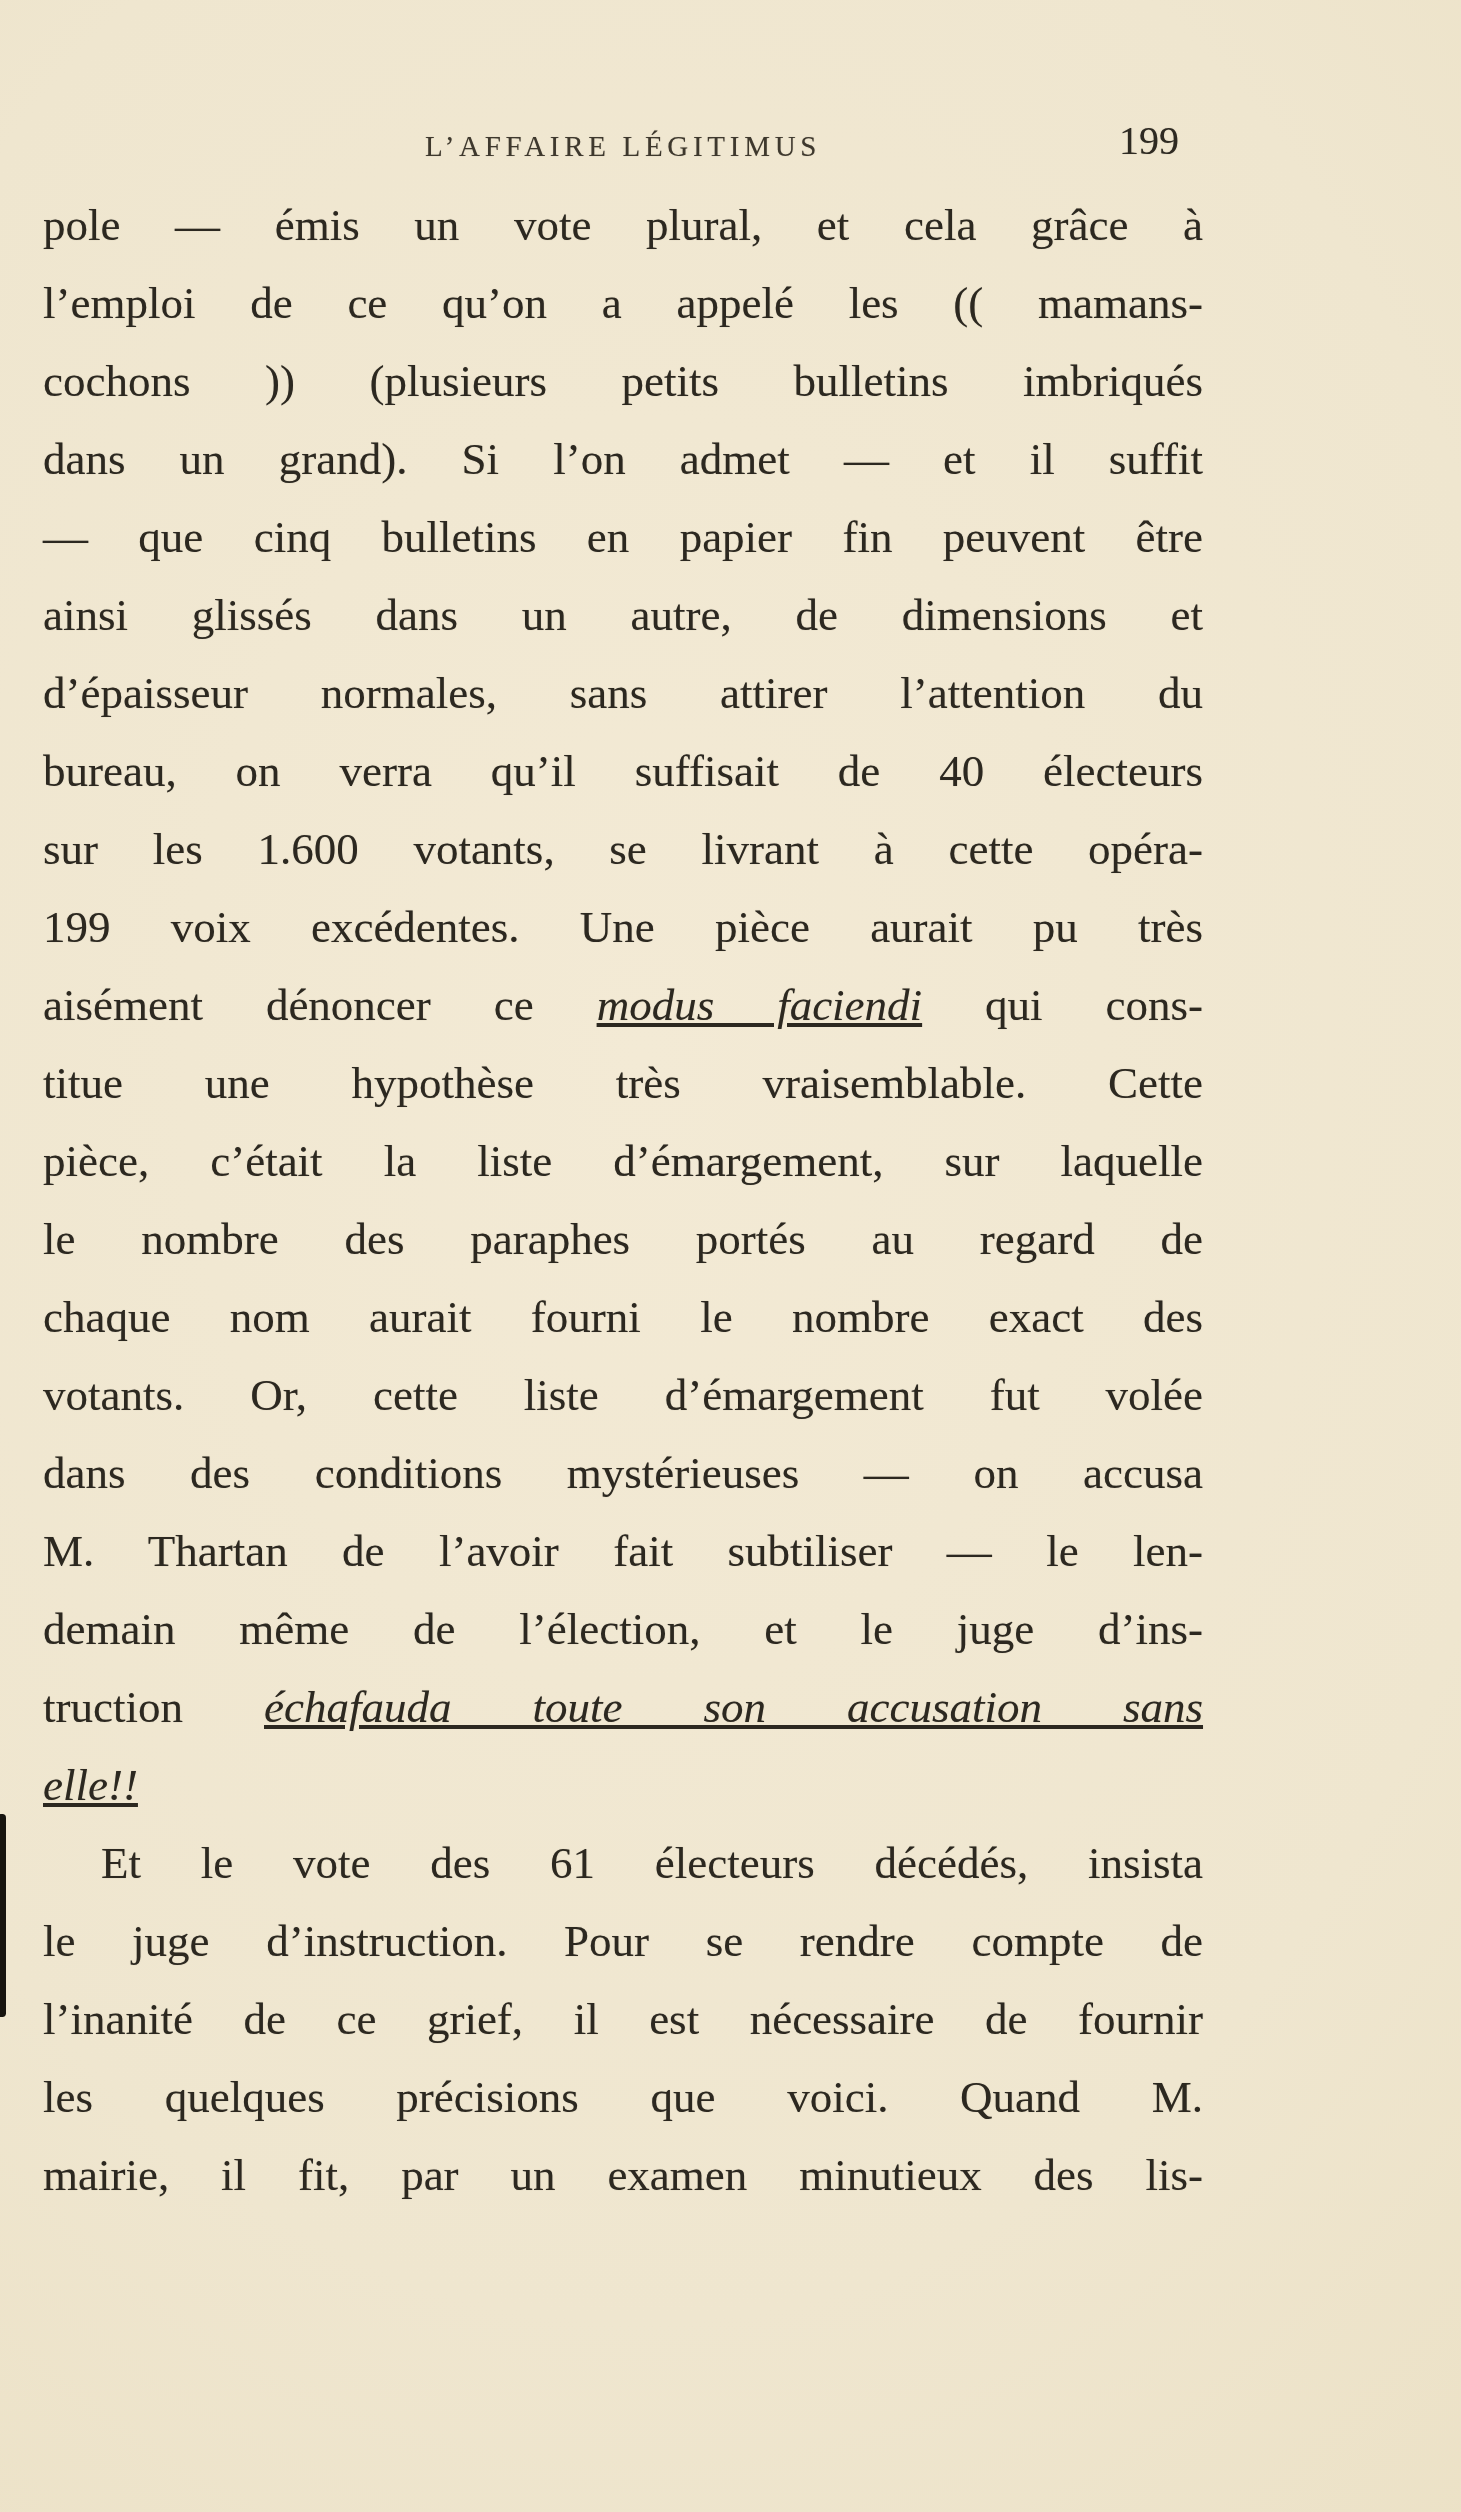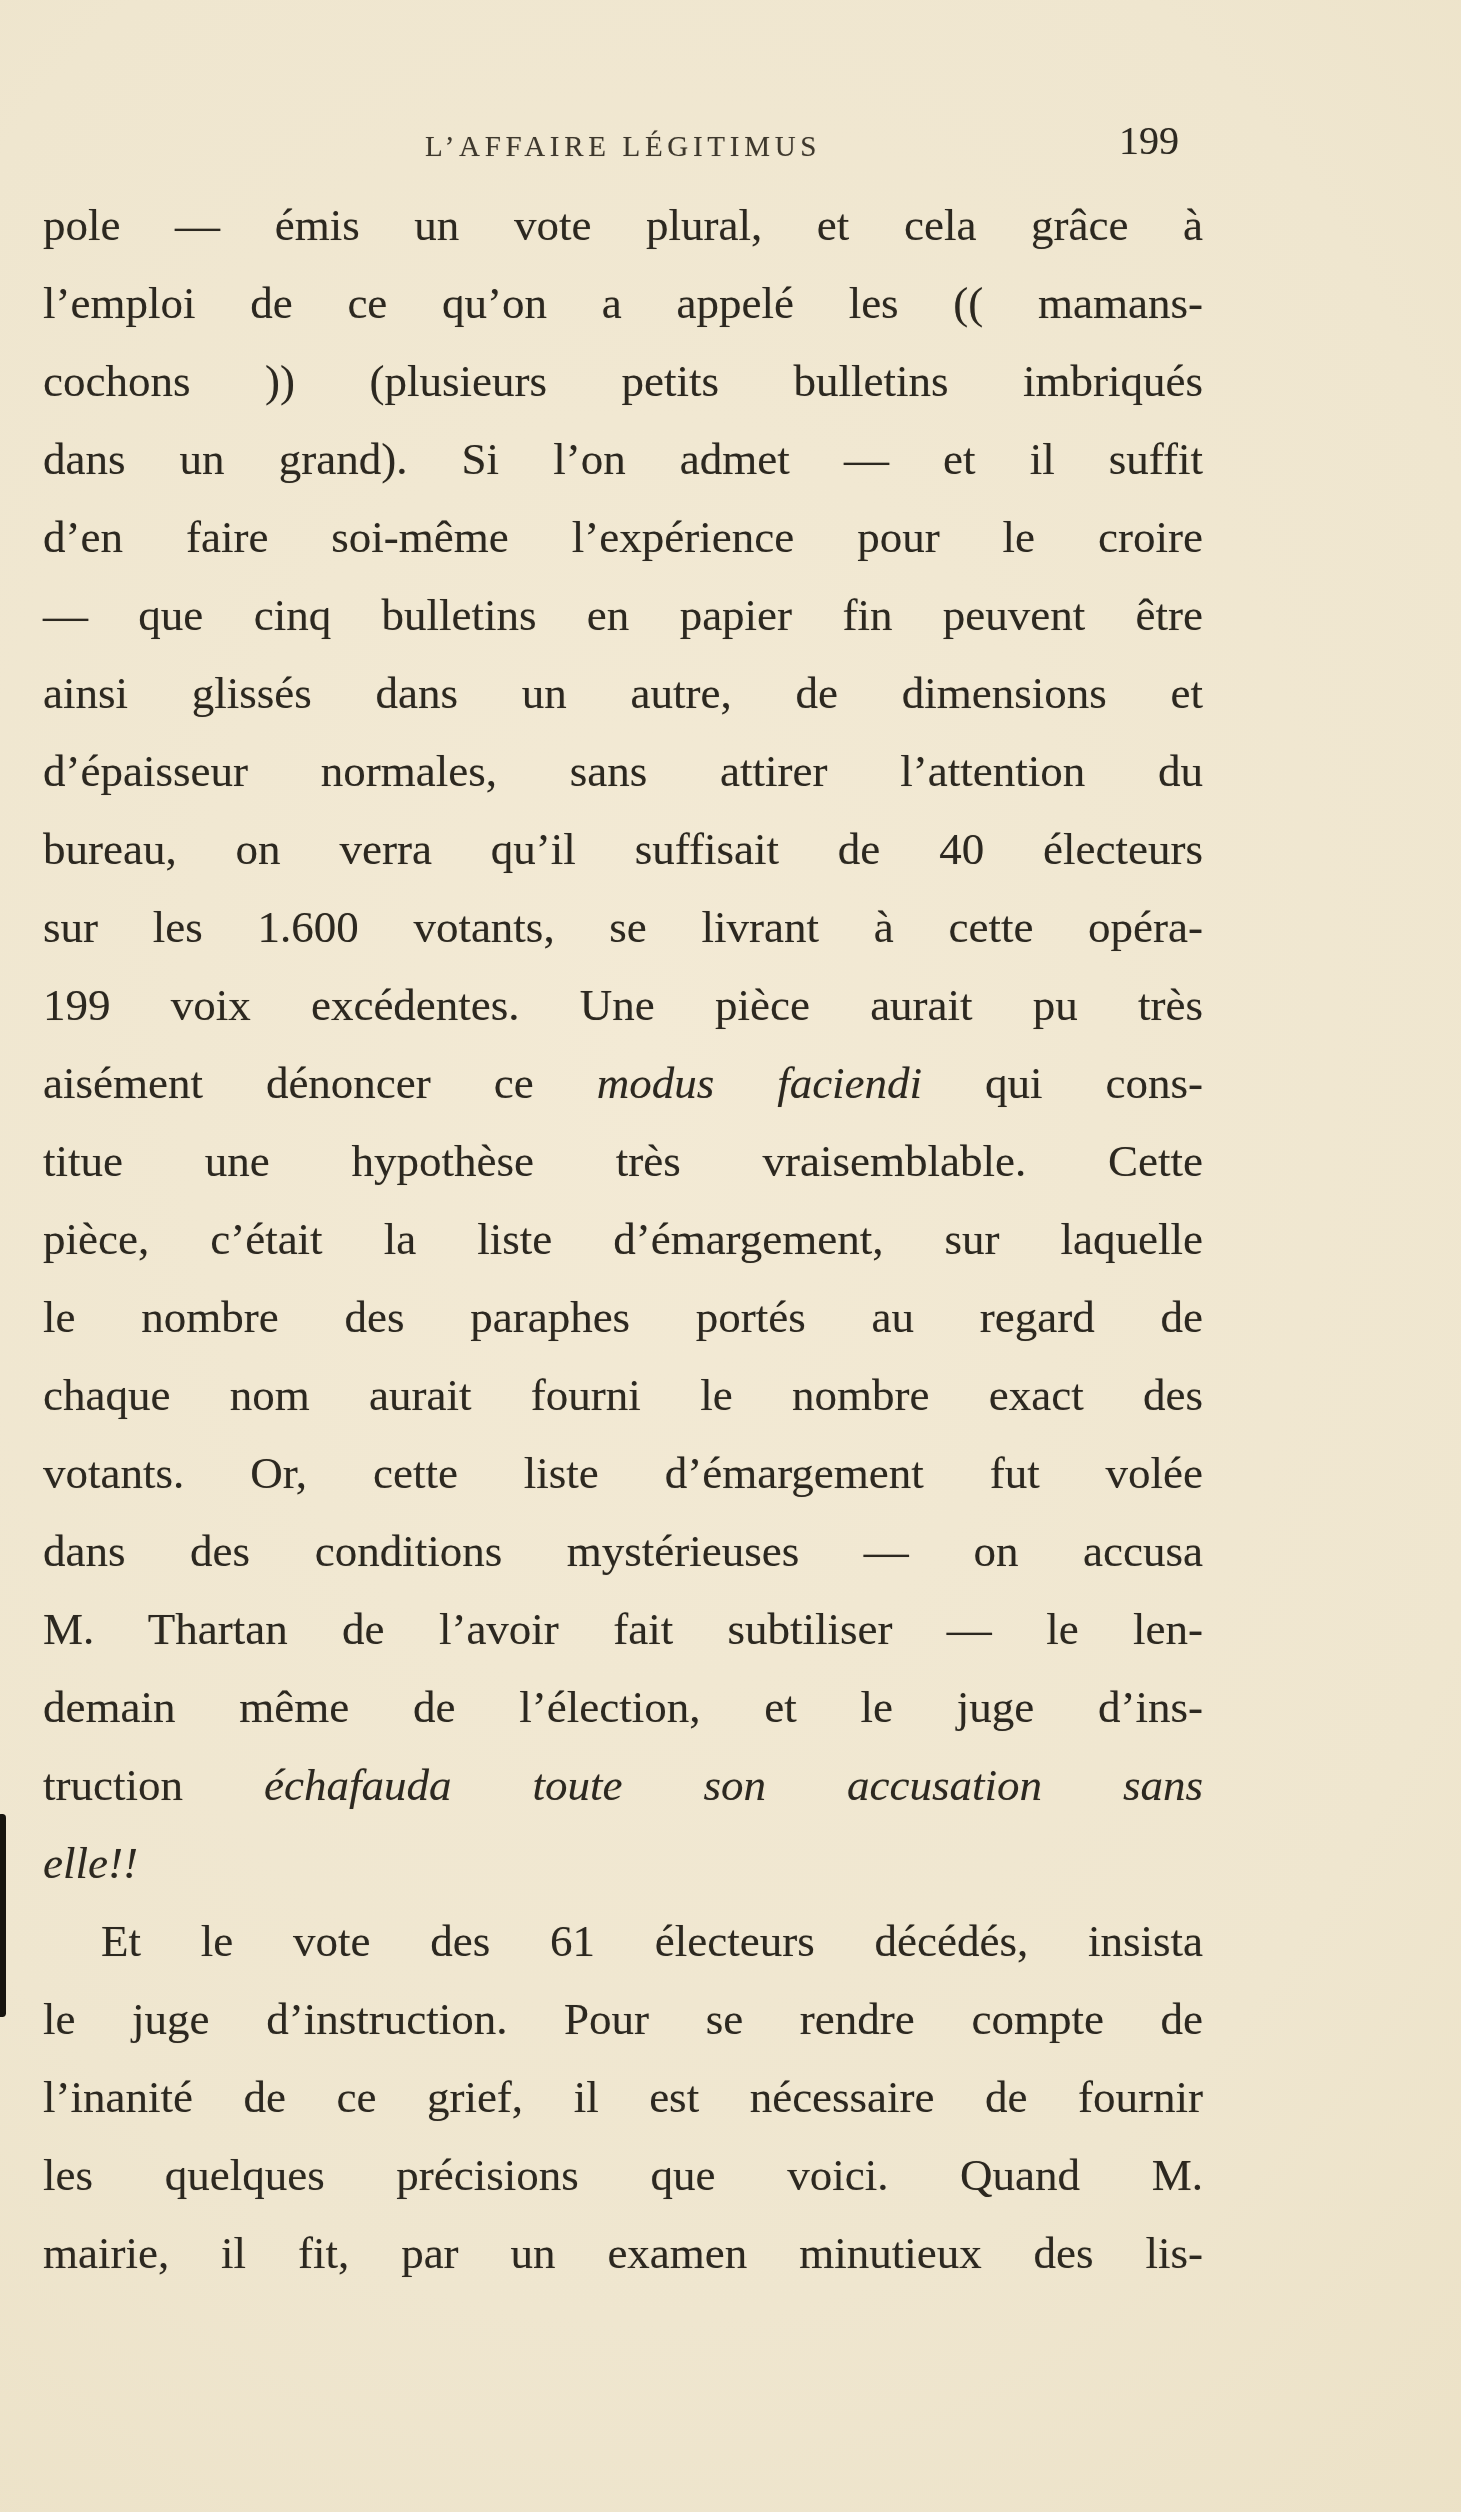--- a/index.html
+++ b/index.html
@@ -65,39 +65,38 @@
     line-height: 78px;
     color: #2c2820;
     text-shadow: 0 0 0.9px rgba(44,40,32,0.32);
   }
   .line {
     text-align: justify;
     text-align-last: justify;
   }
   .line.noj { text-align: left; text-align-last: left; }
   .line.ind { text-indent: 58px; }
-  .it { font-style: italic; }
+  .it { font-style: italic; text-decoration: underline; }
 </style>
 </head>
 <body>
 
 <div class="paper">
   <div class="scan-artifact"></div>
 
   <div class="header">
     <div class="header-title">L’AFFAIRE LÉGITIMUS</div>
     <div class="page-number">199</div>
   </div>
 
   <div class="text-block">
       <div class="line"><span class="">pole — émis un vote plural, et cela grâce à</span></div>
       <div class="line"><span class="">l’emploi de ce qu’on a appelé les (( mamans-</span></div>
       <div class="line"><span class="">cochons )) (plusieurs petits bulletins imbriqués</span></div>
       <div class="line"><span class="">dans un grand). Si l’on admet — et il suffit</span></div>
-      <div class="line"><span class="">d’en faire soi-même l’expérience pour le croire</span></div>
       <div class="line"><span class="">— que cinq bulletins en papier fin peuvent être</span></div>
       <div class="line"><span class="">ainsi glissés dans un autre, de dimensions et</span></div>
       <div class="line"><span class="">d’épaisseur normales, sans attirer l’attention du</span></div>
       <div class="line"><span class="">bureau, on verra qu’il suffisait de 40 électeurs</span></div>
       <div class="line"><span class="">sur les 1.600 votants, se livrant à cette opéra-</span></div>
       <div class="line"><span class="">199 voix excédentes. Une pièce aurait pu très</span></div>
       <div class="line"><span class="">aisément dénoncer ce </span><span class="it">modus faciendi</span><span class=""> qui cons-</span></div>
       <div class="line"><span class="">titue une hypothèse très vraisemblable. Cette</span></div>
       <div class="line"><span class="">pièce, c’était la liste d’émargement, sur laquelle</span></div>
       <div class="line"><span class="">le nombre des paraphes portés au regard de</span></div>

